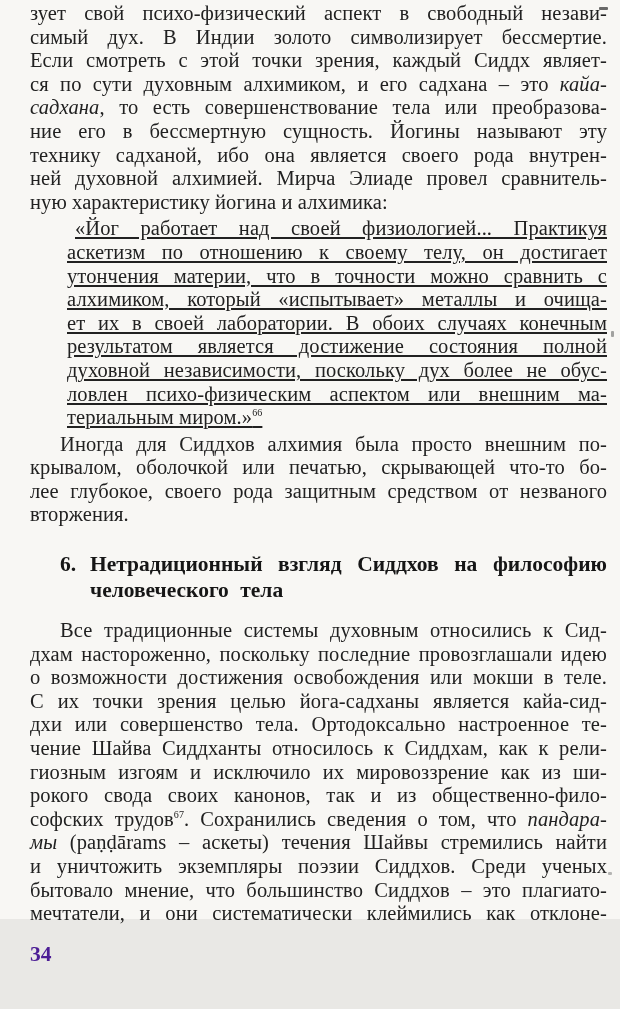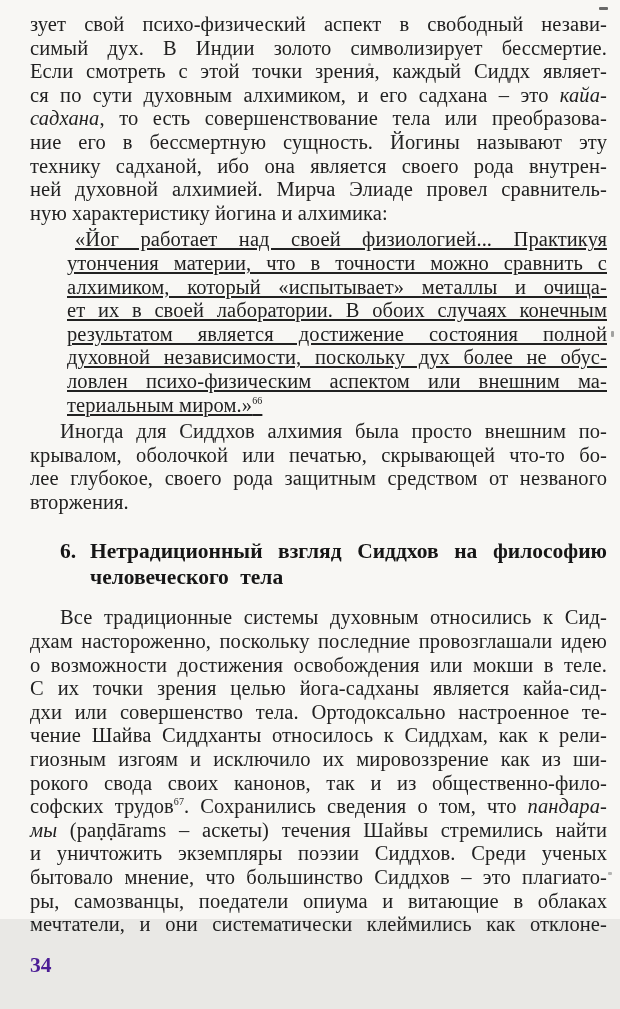--- a/index.html
+++ b/index.html
@@ -8,21 +8,21 @@
     background:#e9e8e5;
     font-family:"Liberation Serif","DejaVu Serif",serif;
     overflow:hidden;
   }
   .page{
     position:relative;
     width:620px;height:919px;
     background:#f8f7f4;
     color:#212121;
     box-sizing:border-box;
-    padding:13px 13px 0 30px;
+    padding:2px 13px 0 30px;
   }
   .para, .quote{margin:0;}
   .line{
     font-size:20.5px;
     line-height:23.6px;
     text-align:justify;
     text-align-last:justify;
     white-space:normal;
     letter-spacing:0.1px;
   }
@@ -67,20 +67,21 @@
       <div class="line"><span>ся по сути духовным алхимиком, и его садхана – это </span><span class="it">кайа-</span></div>
       <div class="line"><span class="it">садхана</span><span>, то есть совершенствование тела или преобразова-</span></div>
       <div class="line"><span>ние его в бессмертную сущность. Йогины называют эту</span></div>
       <div class="line"><span>технику садханой, ибо она является своего рода внутрен-</span></div>
       <div class="line"><span>ней духовной алхимией. Мирча Элиаде провел сравнитель-</span></div>
       <div class="line flush"><span>ную характеристику йогина и алхимика:</span></div>
     </div>
 
   <div class="quote">
       <div class="line" style="text-indent: 8px;"><span>«Йог работает над своей физиологией... Практикуя</span></div>
+      <div class="line"><span>аскетизм по отношению к своему телу, он достигает</span></div>
       <div class="line"><span>утончения материи, что в точности можно сравнить с</span></div>
       <div class="line"><span>алхимиком, который «испытывает» металлы и очища-</span></div>
       <div class="line"><span>ет их в своей лаборатории. В обоих случаях конечным</span></div>
       <div class="line"><span>результатом является достижение состояния полной</span></div>
       <div class="line"><span>духовной независимости, поскольку дух более не обус-</span></div>
       <div class="line"><span>ловлен психо-физическим аспектом или внешним ма-</span></div>
       <div class="line flush"><span>териальным миром.»</span><span class="sup">66</span></div>
     </div>
 
   <div class="para para2">
@@ -104,21 +105,20 @@
       <div class="line"><span>о возможности достижения освобождения или мокши в теле.</span></div>
       <div class="line"><span>С их точки зрения целью йога-садханы является кайа-сид-</span></div>
       <div class="line"><span>дхи или совершенство тела. Ортодоксально настроенное те-</span></div>
       <div class="line"><span>чение Шайва Сиддханты относилось к Сиддхам, как к рели-</span></div>
       <div class="line"><span>гиозным изгоям и исключило их мировоззрение как из ши-</span></div>
       <div class="line"><span>рокого свода своих канонов, так и из общественно-фило-</span></div>
       <div class="line"><span>софских трудов</span><span class="sup">67</span><span>. Сохранились сведения о том, что </span><span class="it">пандара-</span></div>
       <div class="line"><span class="it">мы</span><span> (paṇḍārams – аскеты) течения Шайвы стремились найти</span></div>
       <div class="line"><span>и уничтожить экземпляры поэзии Сиддхов. Среди ученых</span></div>
       <div class="line"><span>бытовало мнение, что большинство Сиддхов – это плагиато-</span></div>
-      <div class="line"><span>ры, самозванцы, поедатели опиума и витающие в облаках</span></div>
       <div class="line"><span>мечтатели, и они систематически клеймились как отклоне-</span></div>
     </div>
 
   <div class="page-number">34</div>
 
   <div class="speck s1"></div>
   <div class="speck s2"></div>
   <div class="speck s3"></div>
   <div class="speck s4"></div>
 

